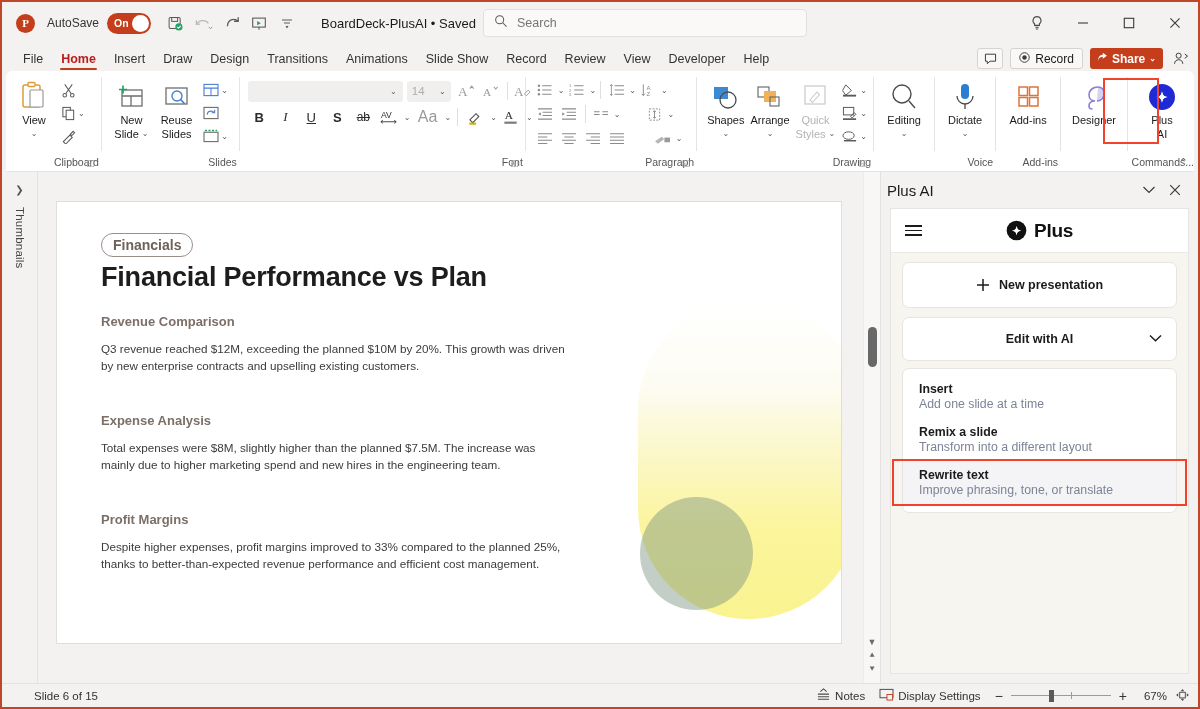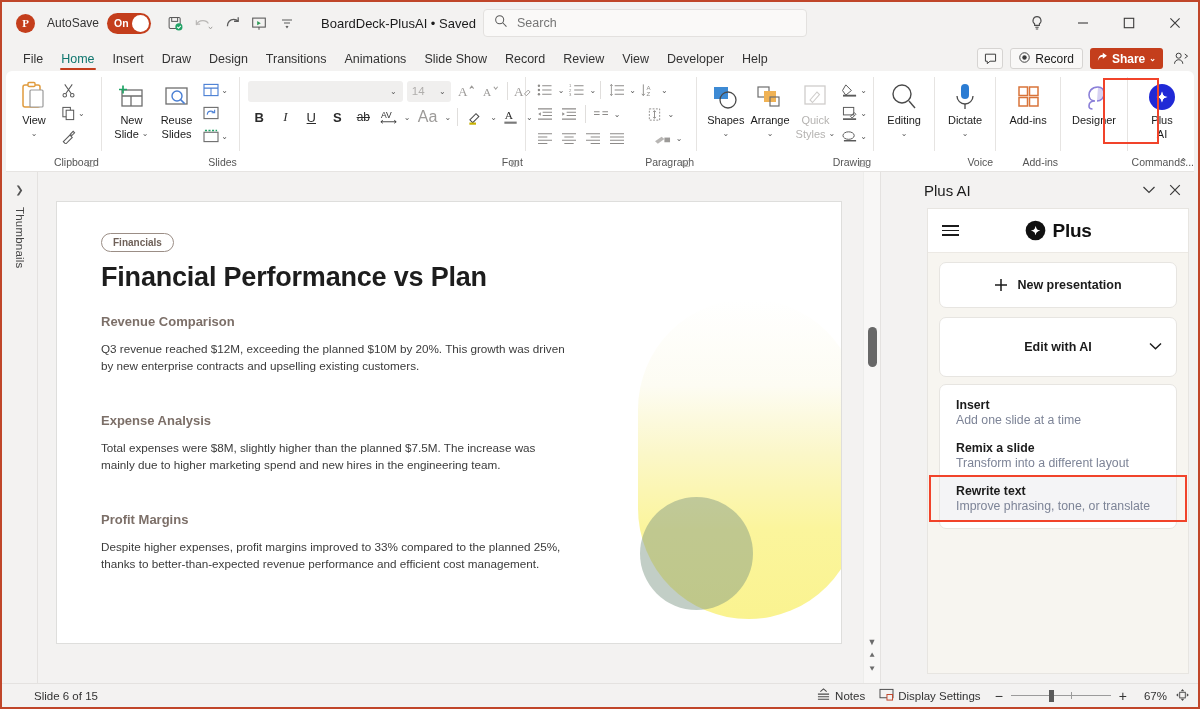--- a/index.html
+++ b/index.html
@@ -64,21 +64,21 @@
 
   
   .tabs {
     height: 27px; display: flex; align-items: flex-end;
     padding-left: 12px; background: #f3f2f1; position: relative;
   }
   .tab {
     font-size: 12.5px; color: #333; padding: 2px 9px 5px 9px;
     white-space: nowrap; position: relative;
   }
-  .tab.active { font-weight: normal; color: #0f766e; }
+  .tab.active { font-weight: bold; color: #b91c1c; }
   .tab.active::after {
     content: ""; position: absolute; left: 8px; right: 8px; bottom: 1px;
     height: 2px; background: #c43e1c; border-radius: 1px;
   }
   .tabs-right { position: absolute; right: 6px; bottom: 2px; display: flex; align-items: center; gap: 7px; }
   .comments-btn {
     width: 26px; height: 21px; border: 1px solid #d6d4d2; border-radius: 3px;
     display: flex; align-items: center; justify-content: center; background:#f9f8f7;
   }
   .record-btn {
@@ -142,21 +142,21 @@
     writing-mode: vertical-rl; font-size: 11.5px; color: #444; margin-top: 12px; letter-spacing: .2px;
   }
 
   .slidearea { flex: 1; background: #f3f2f1; position: relative; }
   .slide {
     position: absolute; left: 18px; top: 29px; width: 786px; height: 443px;
     background: #fff; border: 1px solid #dededc; overflow: hidden;
   }
   .pill {
     position: absolute; left: 44px; top: 31px; border: 1px solid #9b8e86; border-radius: 12px;
-    padding: 3px 11px; font-size: 10px; color: #6f6159; font-weight: 600;
+    padding: 3px 11px; font-size: 14px; color: #6f6159; font-weight: 600;
     background: #fff;
   }
   .slidetitle {
     position: absolute; left: 44px; top: 60px; font-size: 27px; font-weight: bold;
     color: #1d1d1d; letter-spacing: -.2px;
   }
   .sec { position: absolute; left: 44px; width: 470px; }
   .sec h3 { font-size: 13px; color: #7c6f68; font-weight: bold; margin-bottom: 11px; }
   .sec p { font-size: 11.7px; color: #3b3b3b; line-height: 17px; }
 
@@ -171,21 +171,21 @@
   }
 
   
   .vscroll { position: absolute; right: 0; top: 0; bottom: 0; width: 17px; background: #f8f7f6; border-left: 1px solid #ededeb;}
   .vthumb { position: absolute; top: 155px; left: 4px; width: 9px; height: 40px; border-radius: 5px; background: #686868; }
   .vnav { position: absolute; bottom: 8px; left: 0; right: 0; display: flex; flex-direction: column; align-items: center; gap: 3px; color: #6b6b6b; font-size: 9px; }
 
   
   .panel {
     width: 318px; background: #f3f2f1; border-left: 1px solid #e4e2e0;
-    display: flex; flex-direction: column; padding-left: 37px;
+    display: flex; flex-direction: column;
   }
   .panel-head { height: 36px; display: flex; align-items: center; padding: 0 10px 0 6px; }
   .panel-title { font-size: 15px; color: #1b1b1b; flex: 1; }
   .panel-ico { width: 26px; height: 26px; display: flex; align-items: center; justify-content: center; color: #3b3b3b; }
   .panel-body {
     flex: 1; margin: 0 9px 9px 9px; background: #f7f5f0;
     border: 1px solid #e7e5e1; display: flex; flex-direction: column;
   }
   .plus-topbar {
     height: 44px; background: #fff; display: flex; align-items: center; padding: 0 14px;
@@ -198,21 +198,21 @@
     justify-content: center; gap: 7px; pointer-events: none;
   }
   .plus-brand .mark { width: 21px; height: 21px; }
   .plus-brand .name { font-size: 19px; font-weight: bold; color: #111; letter-spacing: -.3px; }
   .pcard {
     margin: 9px 11px 0 11px; background: #fff; border: 1px solid #e7e5e1; border-radius: 7px;
   }
   .pcard.newpres { height: 46px; display: flex; align-items: center; justify-content: center; gap: 9px; }
   .pcard.newpres .plus { font-size: 17px; color: #1b1b1b; line-height: 0; }
   .pcard.newpres .lbl { font-size: 12.5px; font-weight: bold; color: #1b1b1b; }
-  .pcard.editai { height: 60px; display: flex; align-items: center; justify-content: center; position: relative; }
+  .pcard.editai { height: 44px; display: flex; align-items: center; justify-content: center; position: relative; }
   .pcard.editai .lbl { font-size: 12.5px; font-weight: bold; color: #1b1b1b; }
   .pcard.editai .cv { position: absolute; right: 14px; color: #1b1b1b; font-size: 11px; }
   .pcard.menu { padding: 6px 0 8px 0; margin-top: 7px; }
   .mitem { padding: 7px 14px 7px 16px; position: relative; }
   .mitem .t { font-size: 12.3px; font-weight: bold; color: #1b1b1b; }
   .mitem .s { font-size: 12.3px; color: #7d8497; margin-top: 1px; }
   .mitem.sel { background: #f4f4f6; }
   .mitem.sel::after {
     content: ""; position: absolute; left: -11px; right: -11px; top: -2px; bottom: -2px;
     border: 2.5px solid #f1432a; pointer-events: none;

